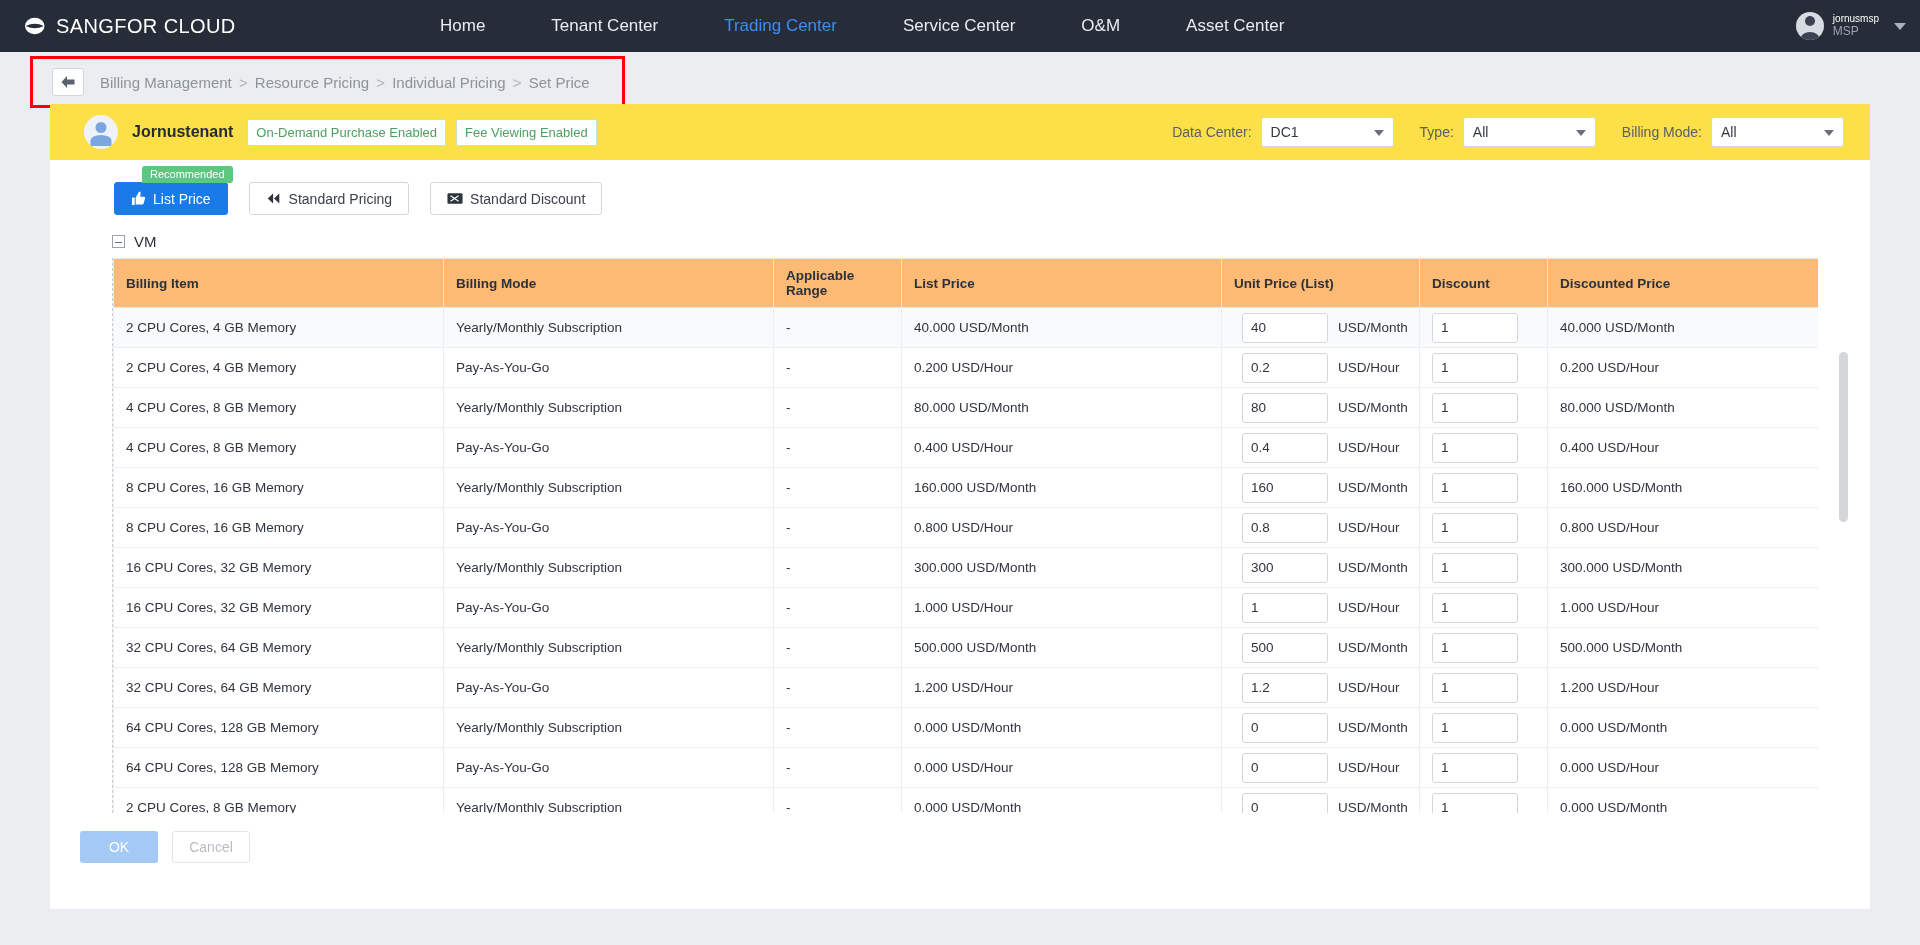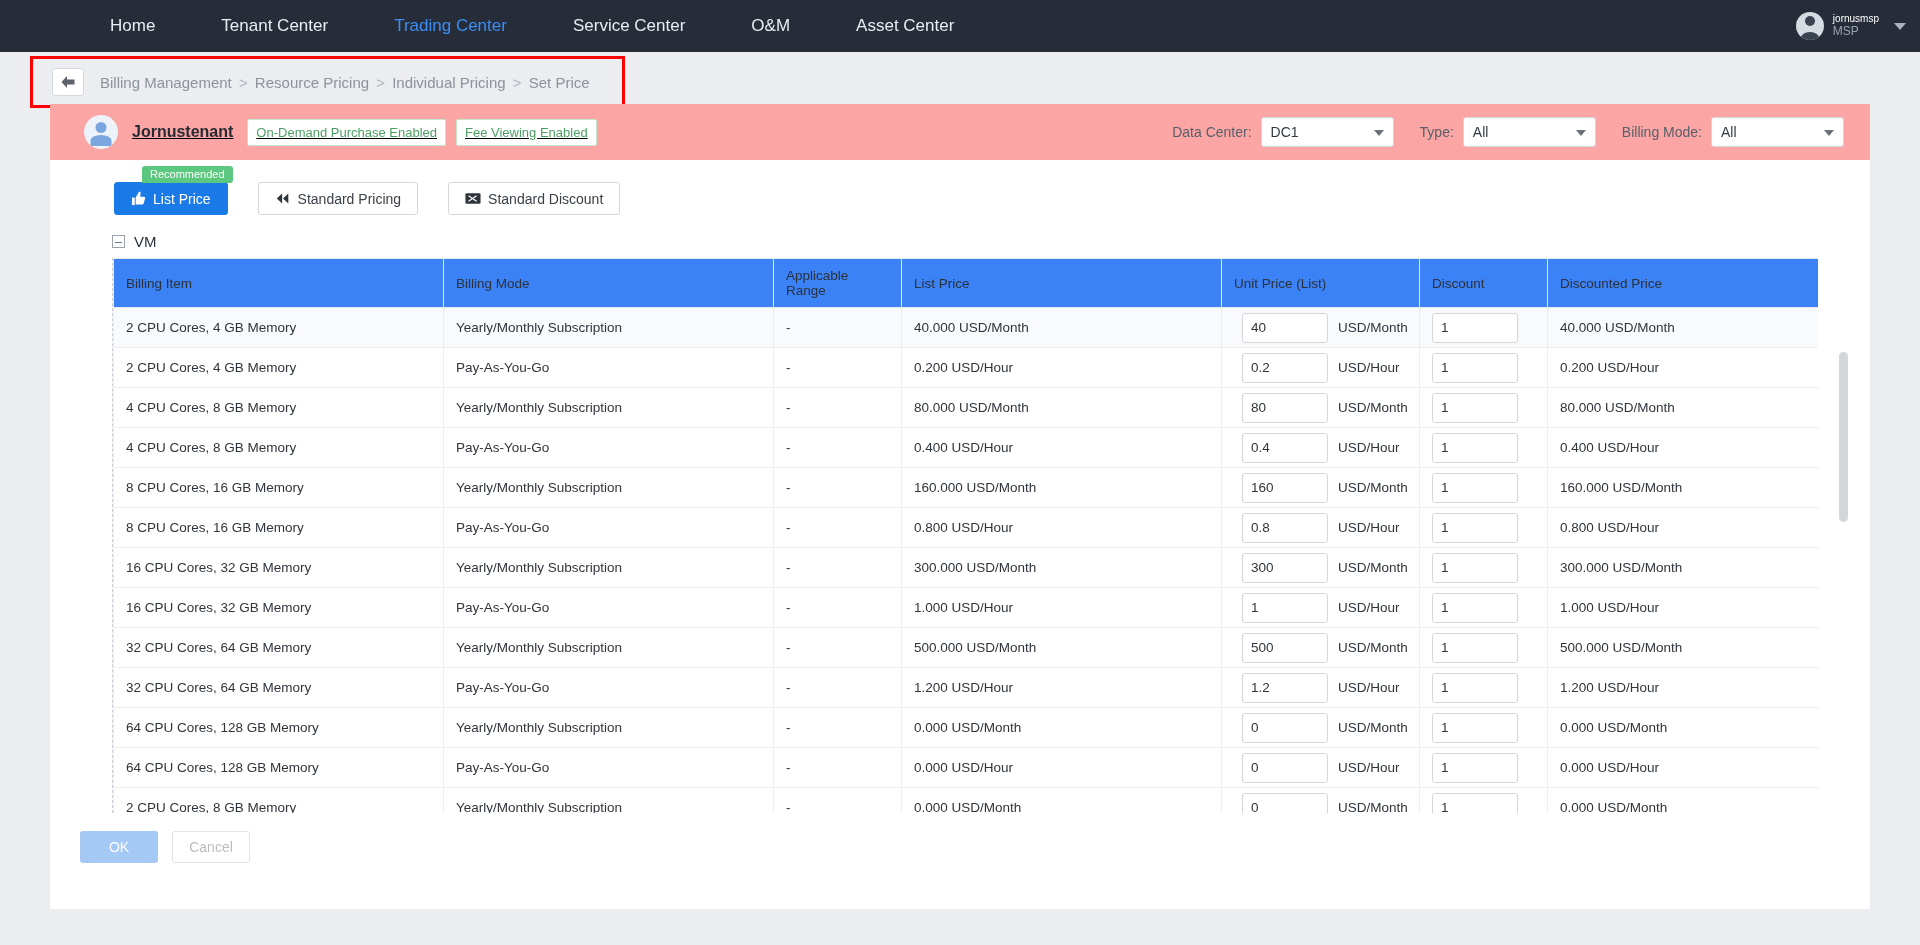--- a/index.html
+++ b/index.html
@@ -97,25 +97,24 @@
     margin: 0 50px 0 50px;
     background: #fff;
     height: 805px;
     position: relative;
     overflow: hidden;
   }
 
   
   .tenant-bar {
     height: 56px;
-    background: #fca5a5;
+    background: #fde047;
     display: flex; align-items: center;
     padding: 0 26px 0 34px;
     position: relative;
-    text-decoration: underline;
   }
   .tenant-avatar {
     width: 34px; height: 34px; border-radius: 50%;
     background: #eef3fa; position: relative; overflow: hidden; flex: none;
     margin-right: 14px;
   }
   .tenant-avatar::before {
     content: ""; position: absolute; left: 50%; top: 7px;
     transform: translateX(-50%);
     width: 11px; height: 11px; border-radius: 50%; background: #7ba7e0;
@@ -147,21 +146,21 @@
   .select-box:last-child { margin-right: 0; }
   .select-box .sel-caret {
     position: absolute; right: 9px; top: 50%; margin-top: -2px;
     width: 0; height: 0;
     border-left: 5px solid transparent; border-right: 5px solid transparent;
     border-top: 6px solid #6b717a;
   }
 
   
   .tab-row {
-    display: flex; align-items: flex-end; gap: 18px;
+    display: flex; align-items: flex-end; gap: 9px;
     padding: 22px 0 0 64px; position: relative;
   }
   .btn-tab {
     height: 33px; display: flex; align-items: center; gap: 7px;
     padding: 0 16px; font-size: 14px;
     border: 1px solid #d3d7dd; background: #fff; color: #3b4149;
     border-radius: 3px; cursor: pointer; margin-right: 12px; white-space: nowrap;
   }
   .btn-tab.primary {
     background: #1a7ae8; border-color: #1a7ae8; color: #fff;
@@ -201,23 +200,23 @@
     overflow: hidden;
     position: relative;
     border-left: 1px dashed #c9ced5;
   }
   table.pricing {
     border-collapse: collapse;
     width: 1745px;
     table-layout: fixed;
   }
   table.pricing th {
-    background: #3b82f6;
+    background: #fdba74;
     border: 1px solid #e3e6ea;
-    font-size: 13.5px; font-weight: normal; color: #2c323a;
+    font-size: 13.5px; font-weight: bold; color: #2c323a;
     text-align: left; padding: 9px 12px; height: 36px;
   }
   table.pricing td {
     border: 1px solid #eceef1;
     border-top: none;
     font-size: 13.5px; color: #2f353d;
     padding: 0 12px; height: 40px; vertical-align: middle;
   }
   table.pricing tbody tr:first-child td { background: #f8fafc; }
   .col-item   { width: 330px; }
@@ -269,20 +268,30 @@
     width: 78px; height: 32px;
     background: #fff; color: #b9bec5; border: 1px solid #e1e4e8; border-radius: 3px;
     font-size: 14px; cursor: pointer;
     font-family: "Liberation Sans", sans-serif;
   }
 </style>
 </head>
 <body>
 
 <div class="topnav">
+  <div class="brand">
+    <span class="brand-logo">
+      <svg viewBox="0 0 40 34" width="30" height="26">
+        <path d="M14 4 A11 11 0 1 0 14 30 A13 13 0 0 1 14 4 Z" fill="#ffffff"></path>
+        <ellipse cx="25" cy="17" rx="13" ry="11" fill="#ffffff"></ellipse>
+        <path d="M13 17 q12 -6 24 0 q-12 6 -24 0 Z" fill="#262d38"></path>
+      </svg>
+    </span>
+    <span class="brand-text">SANGFOR CLOUD</span>
+  </div>
 
   <div class="nav-items">
     <span class="nav-item">Home</span>
     <span class="nav-item">Tenant Center</span>
     <span class="nav-item active">Trading Center</span>
     <span class="nav-item">Service Center</span>
     <span class="nav-item">O&amp;M</span>
     <span class="nav-item">Asset Center</span>
   </div>
 

